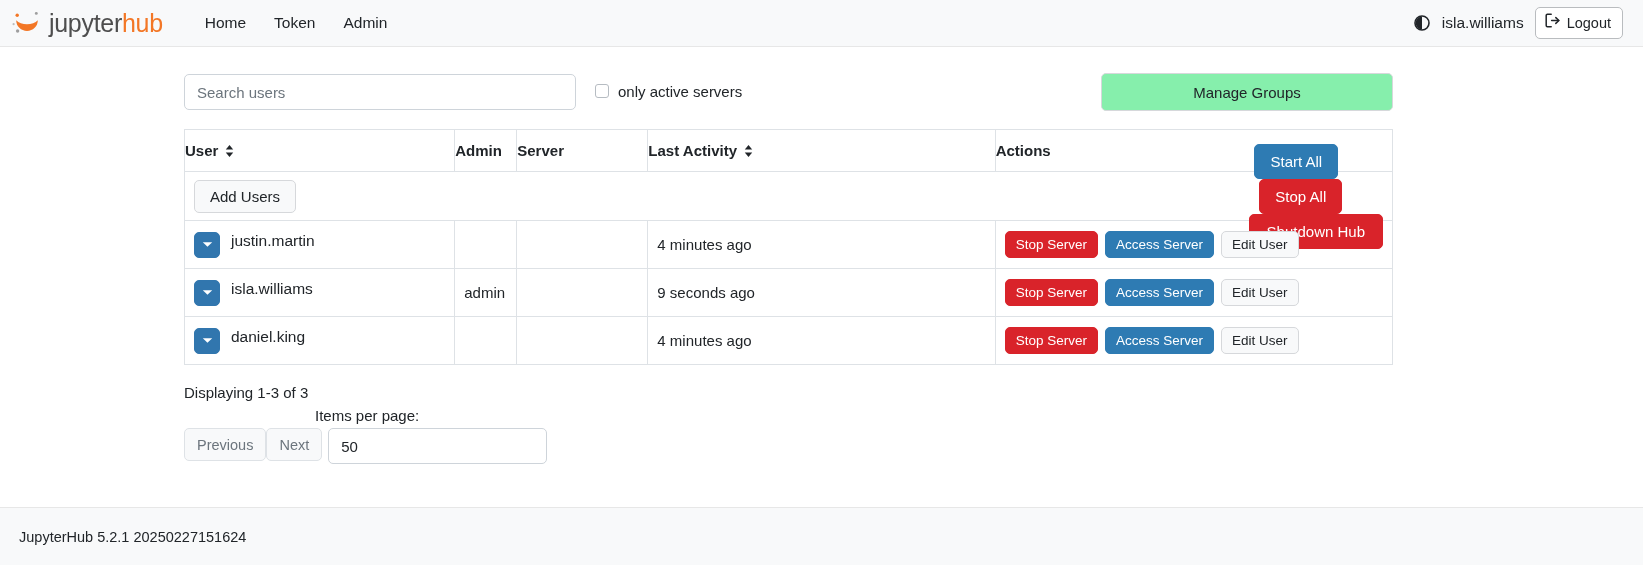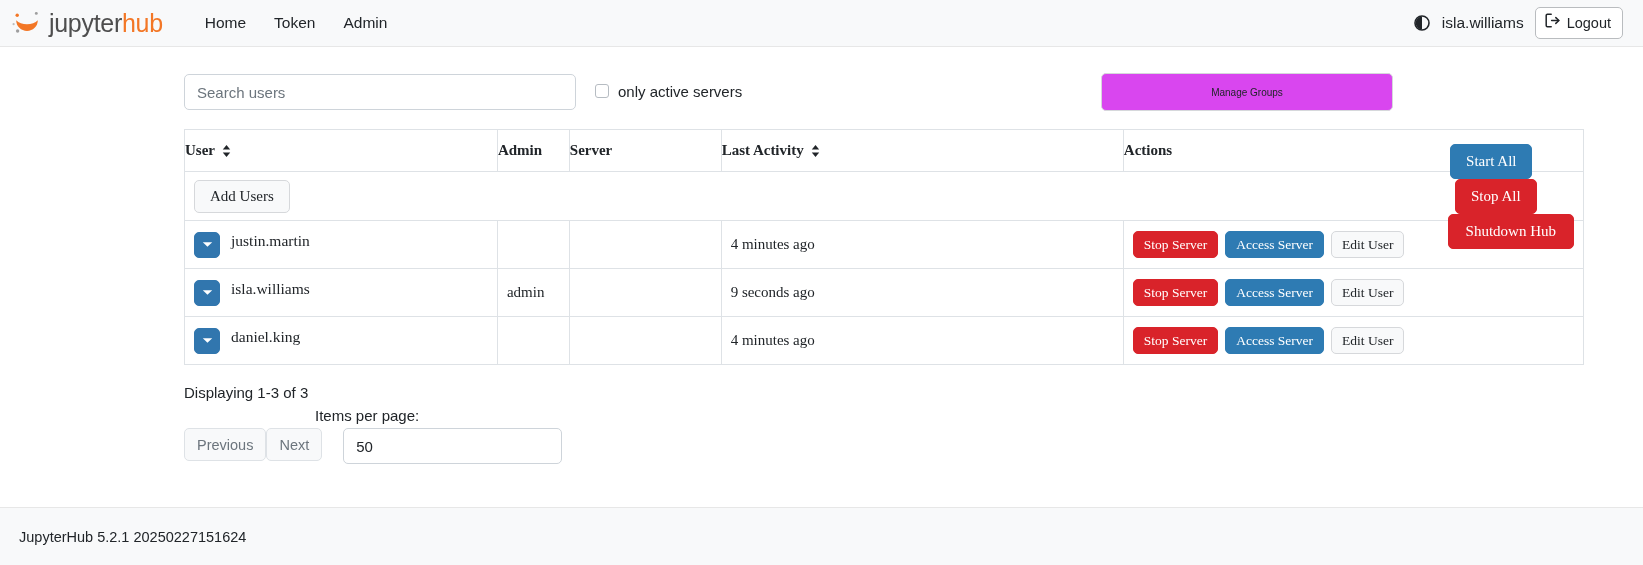--- a/index.html
+++ b/index.html
@@ -121,35 +121,34 @@
     display: inline-block;
     cursor: pointer;
   }
   .chk-label { font-size: 15px; color: #212529; cursor: pointer; }
 
   .manage-groups {
     margin-left: auto;
     width: 292px;
     height: 38px;
     border: 1px solid #d6d8db;
-    background: #d946ef;
-    border-radius: 5px;
-    font-size: 10px;
+    background: #86efac;
+    border-radius: 5px;
+    font-size: 15px;
     font-family: inherit;
     color: #212529;
     cursor: pointer;
   }
 
   
   table.users {
-    width: 1400px;
+    width: 1209px;
     border-collapse: collapse;
     table-layout: fixed;
     border: 1px solid #dee2e6;
-    font-family: Liberation Serif, serif;
   }
   table.users th, table.users td {
     border: 1px solid #dee2e6;
     padding: 0;
     vertical-align: middle;
   }
   th.col-user   { width: 270px; }
   th.col-admin  { width: 62px;  }
   th.col-server { width: 131px; }
   th.col-lastact{ width: 347px; }
@@ -248,21 +247,21 @@
     background: #f8f9fa;
     border: 1px solid #dee2e6;
     border-radius: 5px;
     font-family: inherit;
     cursor: pointer;
     height: 33px;
     text-align: center;
   }
   .pager-btn + .pager-btn { }
   .per-page-input {
-    margin-left: 21px;
+    margin-left: 6px;
     width: 219px;
     height: 36px;
     border: 1px solid #ced4da;
     border-radius: 5px;
     padding: 4px 12px;
     font-size: 15px;
     font-family: inherit;
     color: #212529;
     background: #fff;
     outline: none;

